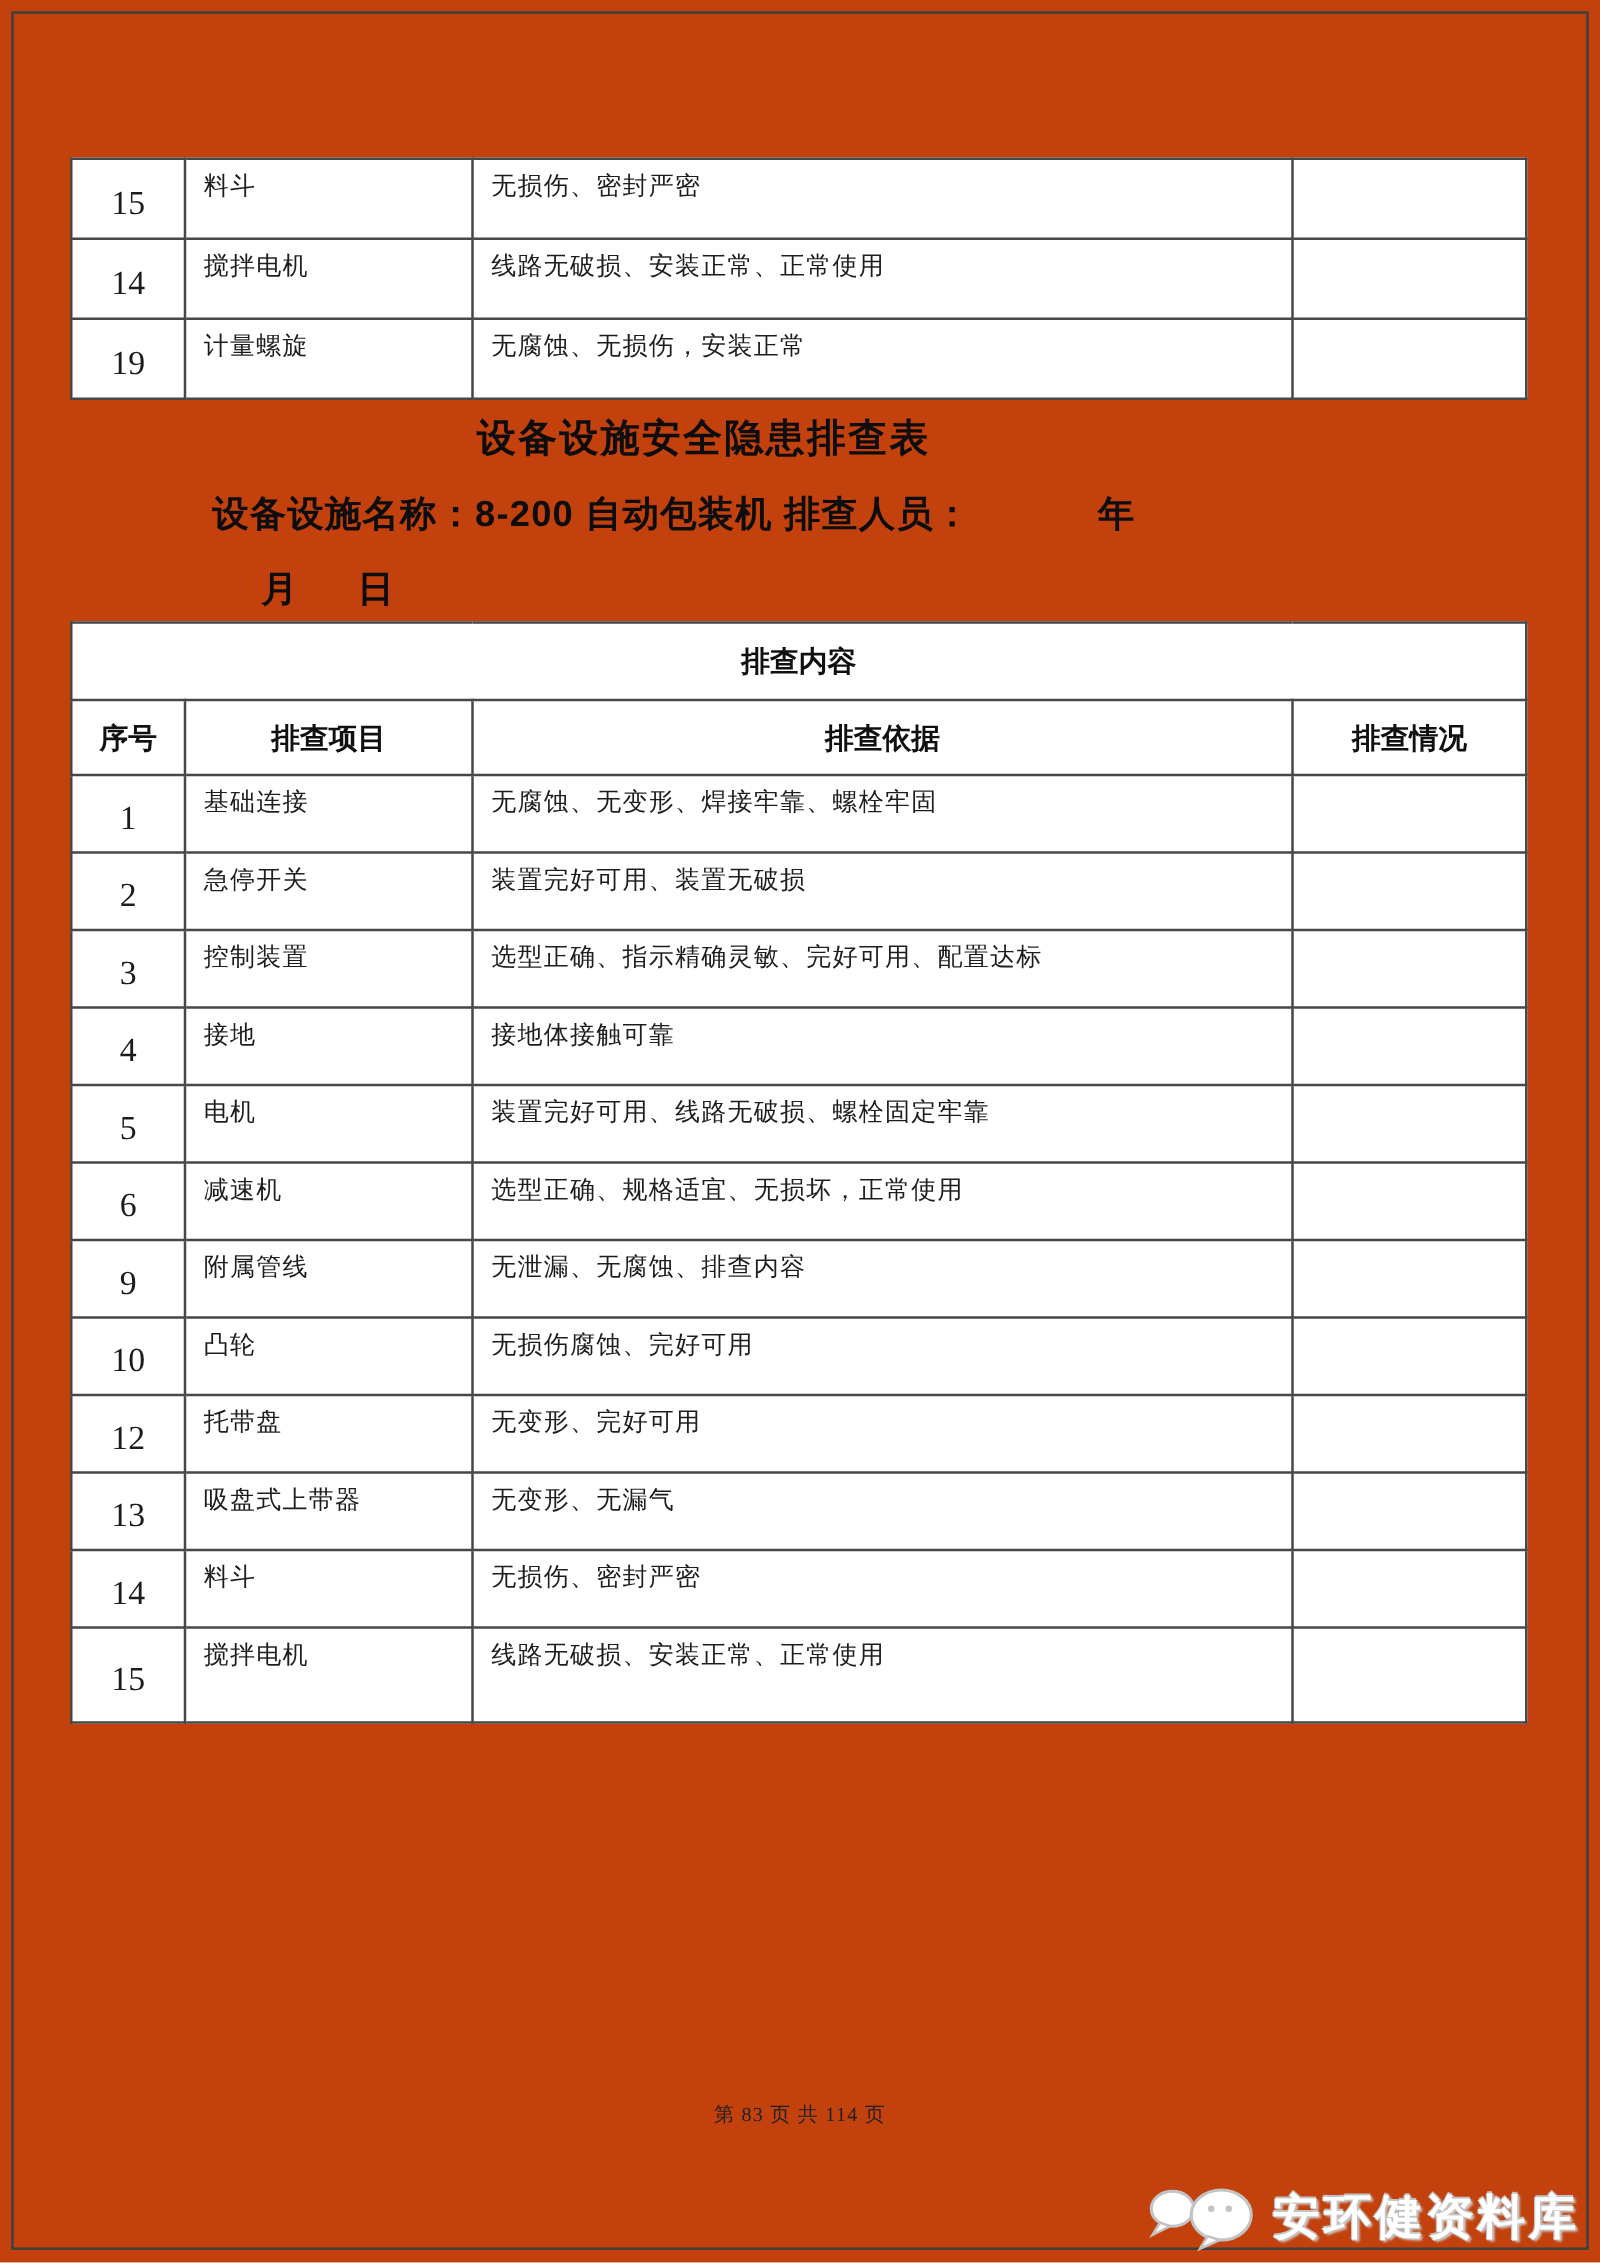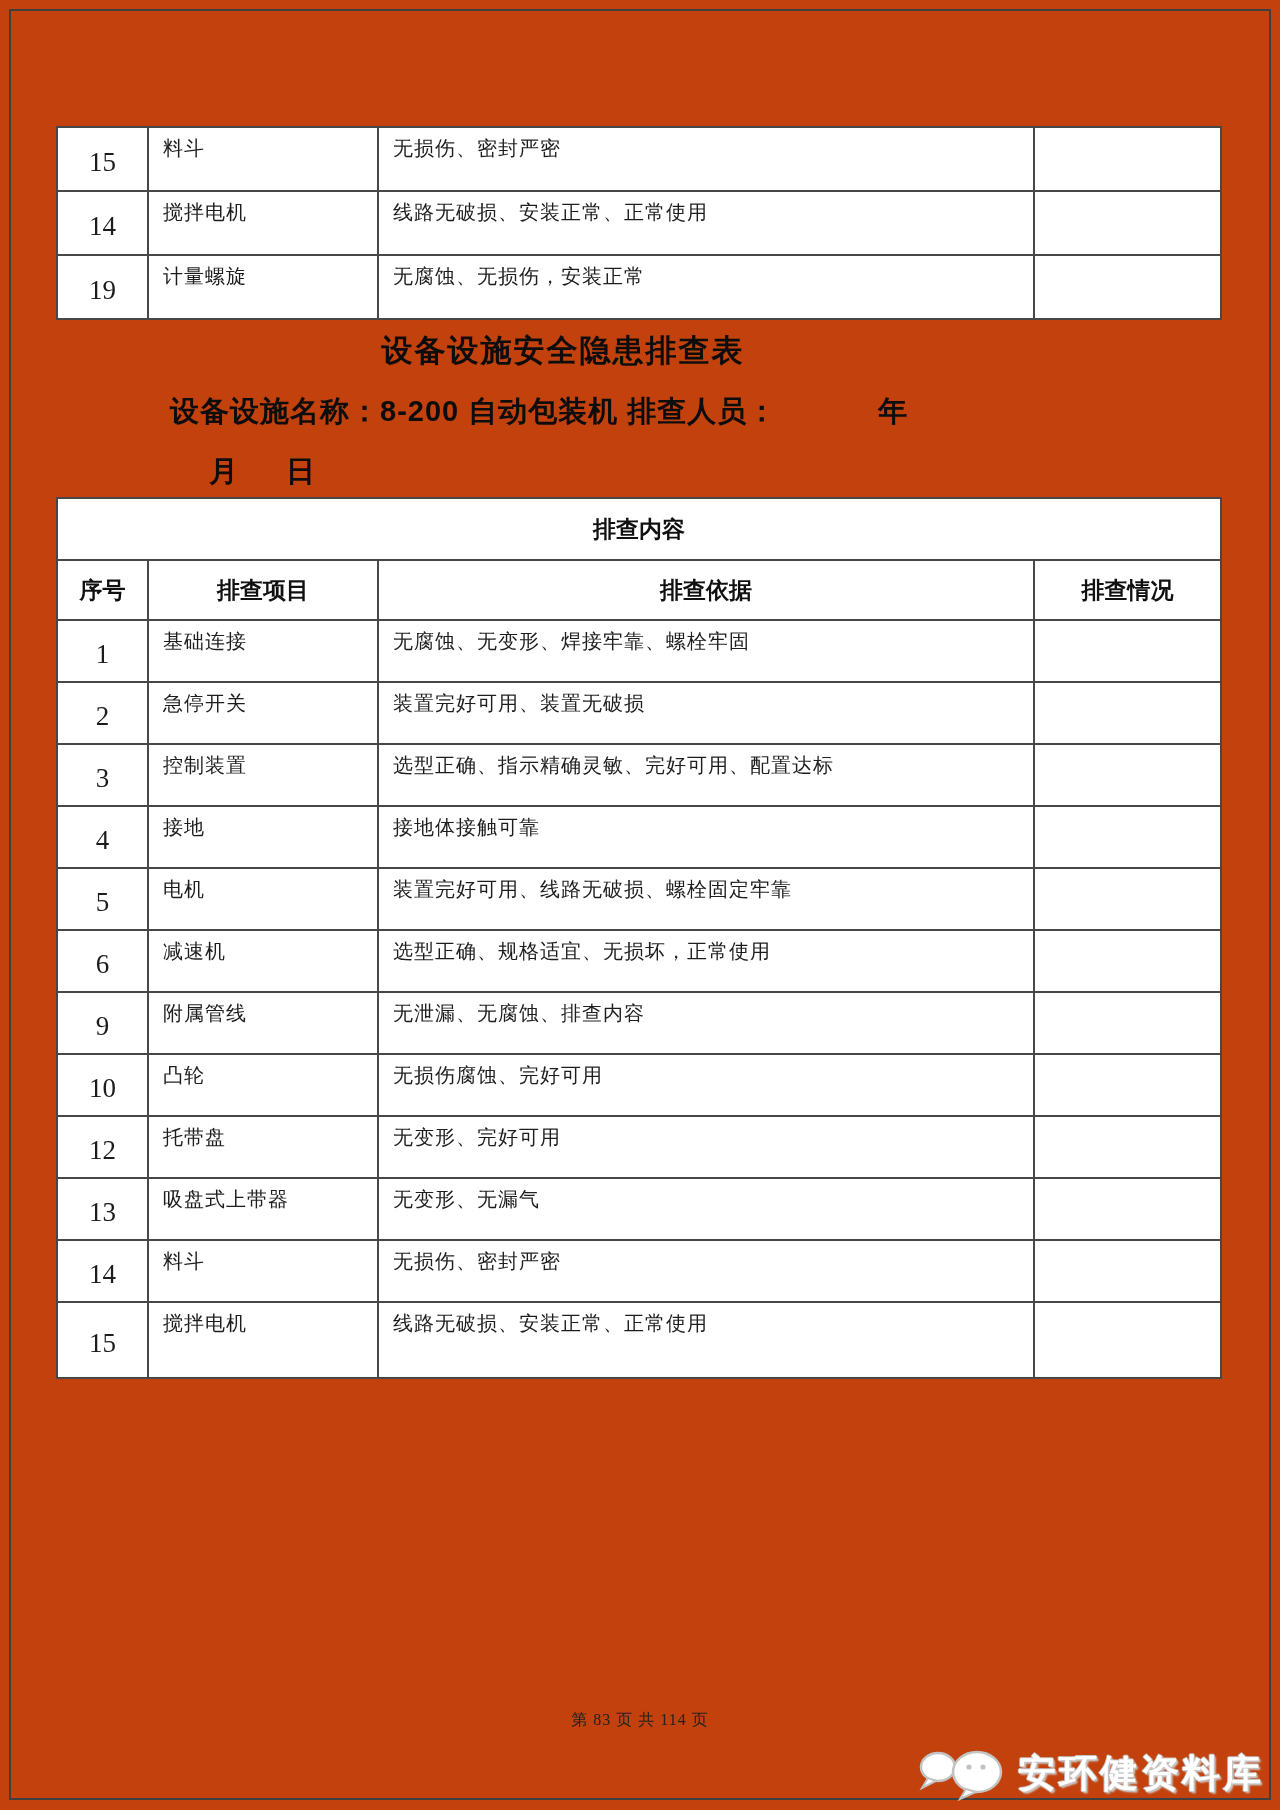--- a/index.html
+++ b/index.html
@@ -41,21 +41,21 @@
         font-family:"Liberation Sans","DejaVu Sans",sans-serif;font-weight:700;
         font-size:29px;color:#0d0d0d;letter-spacing:1px;}
   .sub-mid{}
   .sub-year{margin-left:92px;}
   .subtitle2{position:absolute;left:176px;top:452px;white-space:nowrap;
         font-family:"Liberation Sans","DejaVu Sans",sans-serif;font-weight:700;
         font-size:29px;color:#0d0d0d;margin-left:33px;}
   .sub-day{margin-left:40px;}
 
   .footer{position:absolute;left:0;top:1682px;width:1280px;text-align:center;
-        font-size:16px;color:#222;letter-spacing:1px;margin-top:28px;}
+        font-size:16px;color:#222;letter-spacing:1px;}
 
   .watermark{position:absolute;right:16px;top:1740px;display:flex;align-items:center;
         gap:4px;}
   .watermark-text{font-family:"Liberation Sans","DejaVu Sans",sans-serif;font-weight:700;
         font-size:38px;letter-spacing:3px;color:#ffffff;
         text-shadow:1px 0 #c3c3c3,-1px 0 #c3c3c3,0 1px #c3c3c3,0 -1px #c3c3c3,
                     2px 2px 2px #cfcfcf;}
 </style>
 </head>
 <body>

